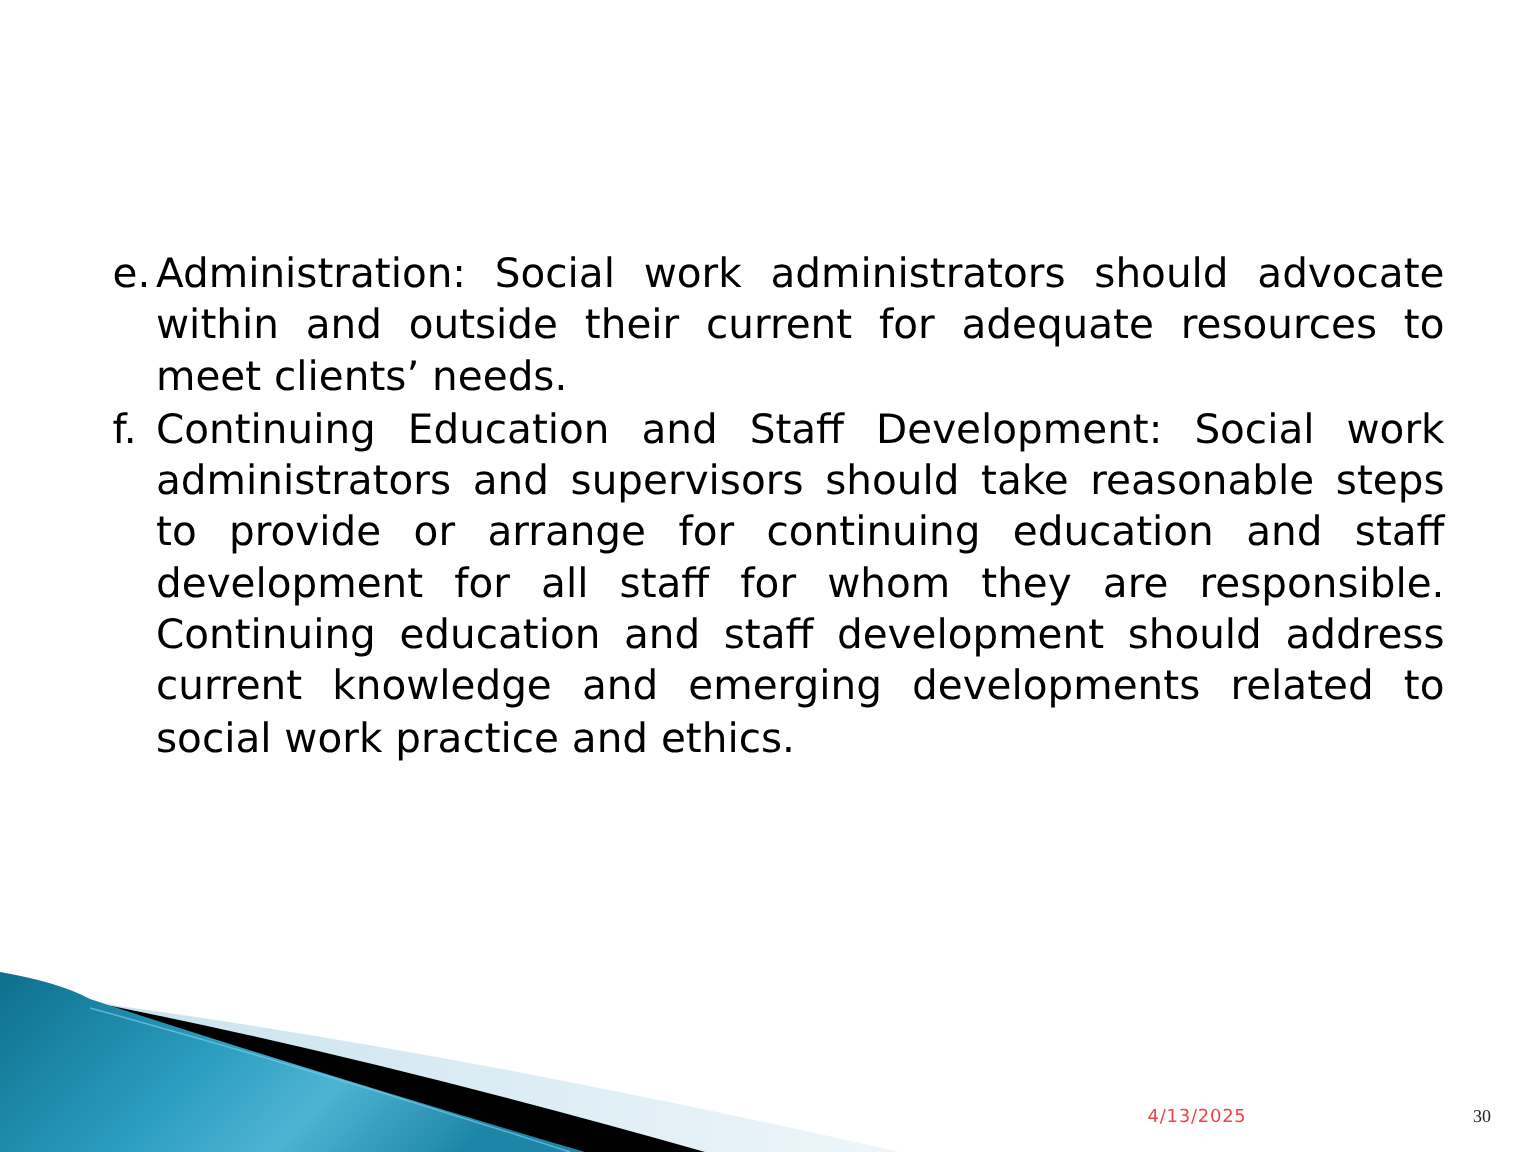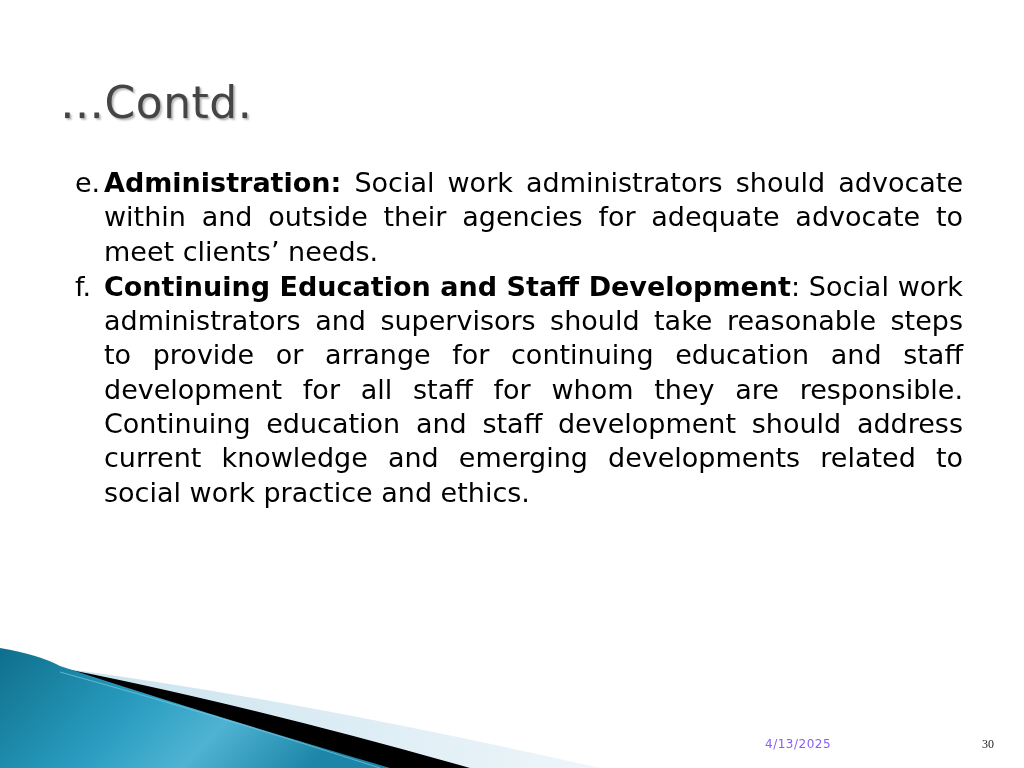--- a/index.html
+++ b/index.html
@@ -18,24 +18,24 @@
   }
   .body {
     position: absolute; left: 75px; top: 166px; width: 888px;
     font-family: "DejaVu Sans", sans-serif;
     font-size: 27px; line-height: 34.3px; color: #000;
   }
   .item { display: flex; align-items: flex-start; }
   .item + .item { margin-top: 1px; }
   .marker { width: 29px; flex: 0 0 29px; }
   .item-text { flex: 1; text-align: justify; text-align-last: left; }
-  .item-text b { font-weight: bold; }
+  .item-text b { font-weight: normal; }
   .footer-date {
     position: absolute; left: 765px; top: 737px;
-    font-family: "DejaVu Sans", sans-serif; font-size: 12px; color: #8b5cf6;
+    font-family: "DejaVu Sans", sans-serif; font-size: 12px; color: #ef4444;
     letter-spacing: 0.5px;
   }
   .footer-page {
     position: absolute; left: 982px; top: 737px;
     font-family: Liberation Serif, serif; font-size: 12px; color: #222;
   }
   .wave { position: absolute; left: 0; top: 0; width: 1024px; height: 768px; pointer-events: none; }
 </style>
 </head>
 <body>
@@ -58,26 +58,25 @@
 
     <path d="M 60 668 Q 300 700 600 768 L 440 768 Q 250 712 60 668 Z" fill="url(#paleGrad)"></path>
 
     <path d="M 40 664 Q 230 700 470 768 L 380 768 Q 200 712 40 664 Z" fill="#000"></path>
 
     <path d="M 0 648 Q 40 655 60 666 Q 200 712 390 768 L 0 768 Z" fill="url(#tealGrad)"></path>
 
     <path d="M 60 672 Q 220 716 380 768" stroke="#7cc9e2" stroke-width="1" fill="none" opacity="0.7"></path>
   </svg>
 
-  <div class="title">…Contd.</div>
 
   <div class="body">
     <div class="item">
       <span class="marker">e.</span>
-      <span class="item-text"><b>Administration:</b><span> Social work administrators should advocate within and outside their agencies for adequate advocate to meet clients’ needs.</span></span>
+      <span class="item-text"><b>Administration:</b><span> Social work administrators should advocate within and outside their current for adequate resources to meet clients’ needs.</span></span>
     </div>
     <div class="item">
       <span class="marker">f.</span>
       <span class="item-text"><b>Continuing Education and Staff Development</b><span>:</span><span> Social work administrators and supervisors should take reasonable steps to provide or arrange for continuing education and staff development for all staff for whom they are responsible. Continuing education and staff development should address current knowledge and emerging developments related to social work practice and ethics.</span></span>
     </div>
   </div>
 
   <div class="footer-date">4/13/2025</div>
   <div class="footer-page">30</div>
 </div>

